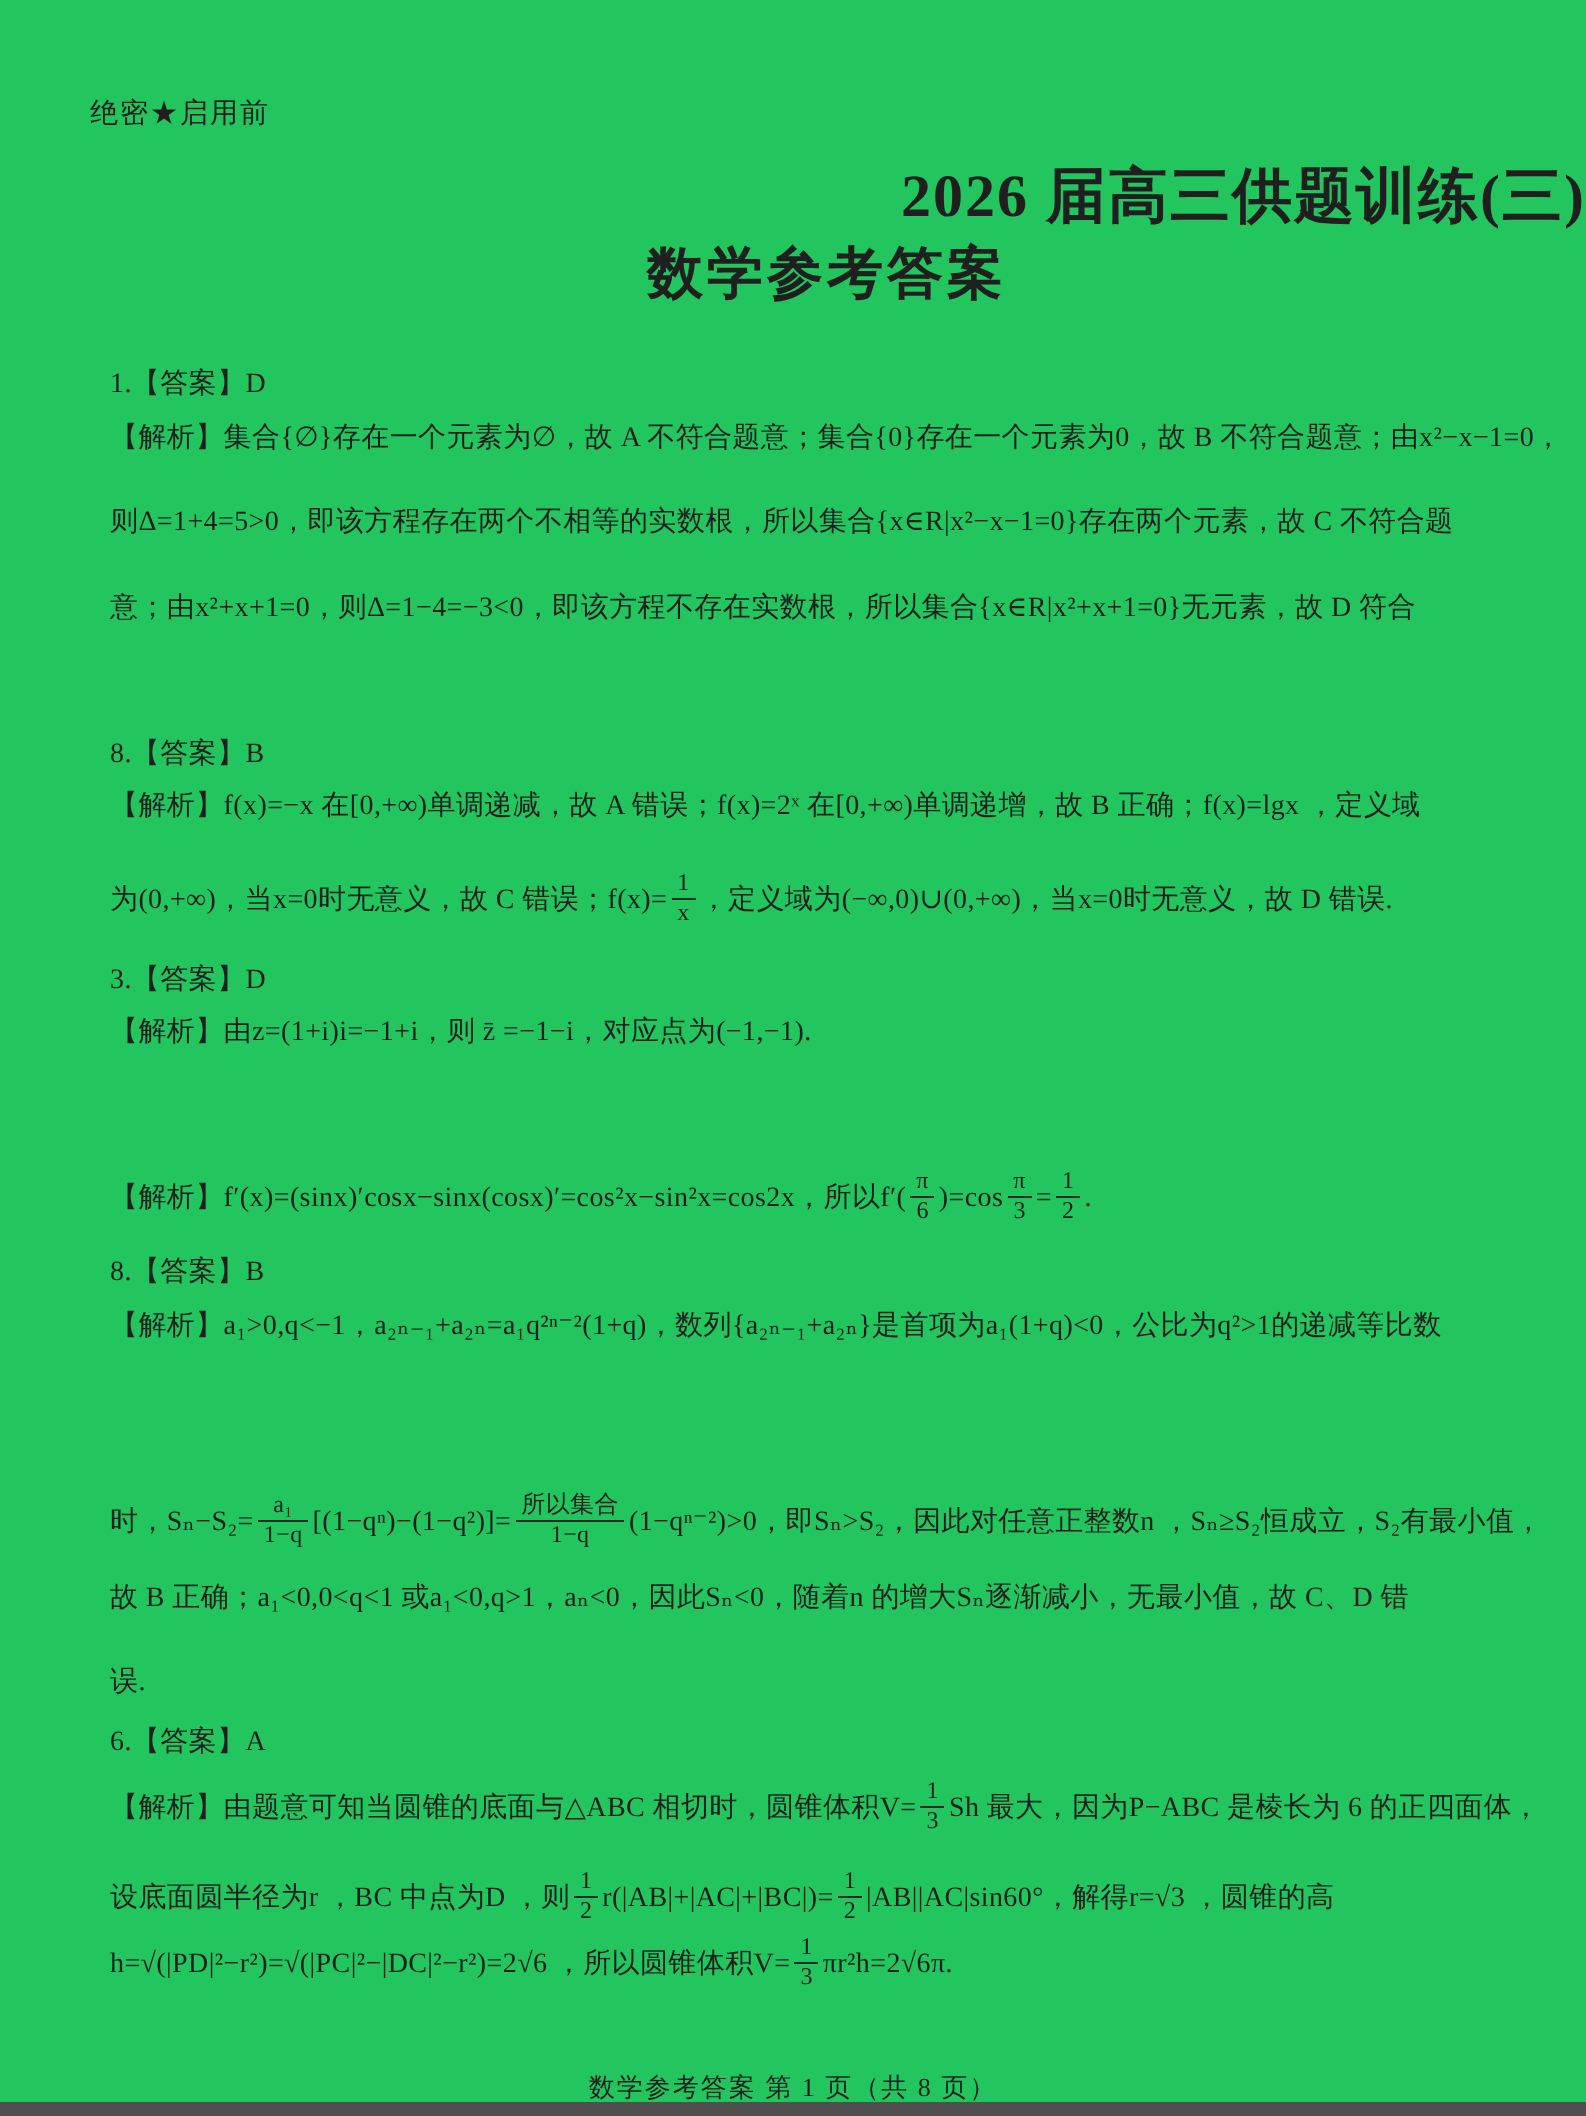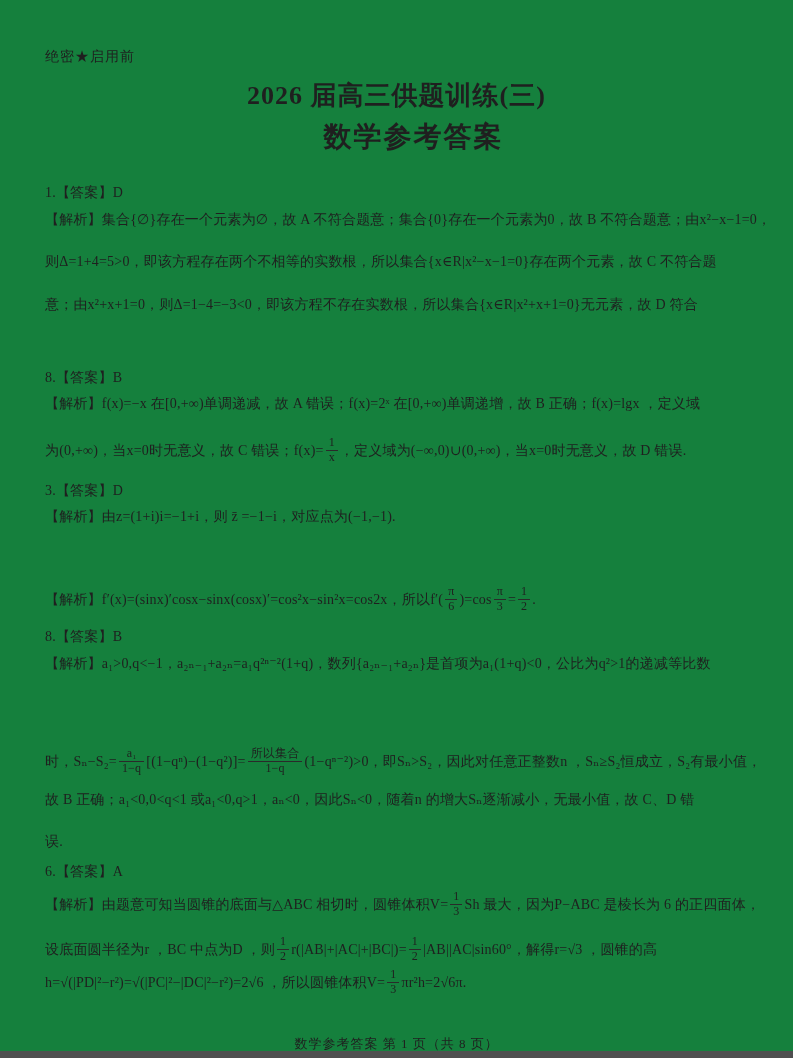--- a/index.html
+++ b/index.html
@@ -1,40 +1,40 @@
 <!DOCTYPE html>
 <html><head>
 <meta charset="utf-8">
 <style>
   html,body{margin:0;padding:0;background:#e8e8e8;}
   .page{
     position:relative;
     width:793px;height:1058px;
-    background:#15803d;
+    background:#22c55e;
     font-family:"Liberation Serif","DejaVu Serif",serif;
     color:#1f1f1f;
     overflow:hidden;
   }
   .sec-label{
     position:absolute;left:45px;top:48px;
     font-size:14px;letter-spacing:1px;
   }
   .title{
     position:absolute;left:0;right:0;top:78px;
-    text-align:center;font-size:26px;font-weight:bold;
+    text-align:right;font-size:30px;font-weight:bold;
     letter-spacing:1px;
   }
   .subtitle{
     position:absolute;left:0;right:0;top:118px;
     text-align:center;font-size:28px;font-weight:bold;
     letter-spacing:2px;
     margin-left:34px;
   }
   .line{
-    position:absolute;left:45px;right:30px;
+    position:absolute;left:55px;right:30px;
     white-space:nowrap;
     font-size:14px;line-height:30px;height:30px;
     letter-spacing:0.2px;
   }
   .frac{
     display:inline-flex;flex-direction:column;
     vertical-align:middle;text-align:center;
     font-size:12px;line-height:1.15;
     margin:0 2px;position:relative;top:-1px;
   }

